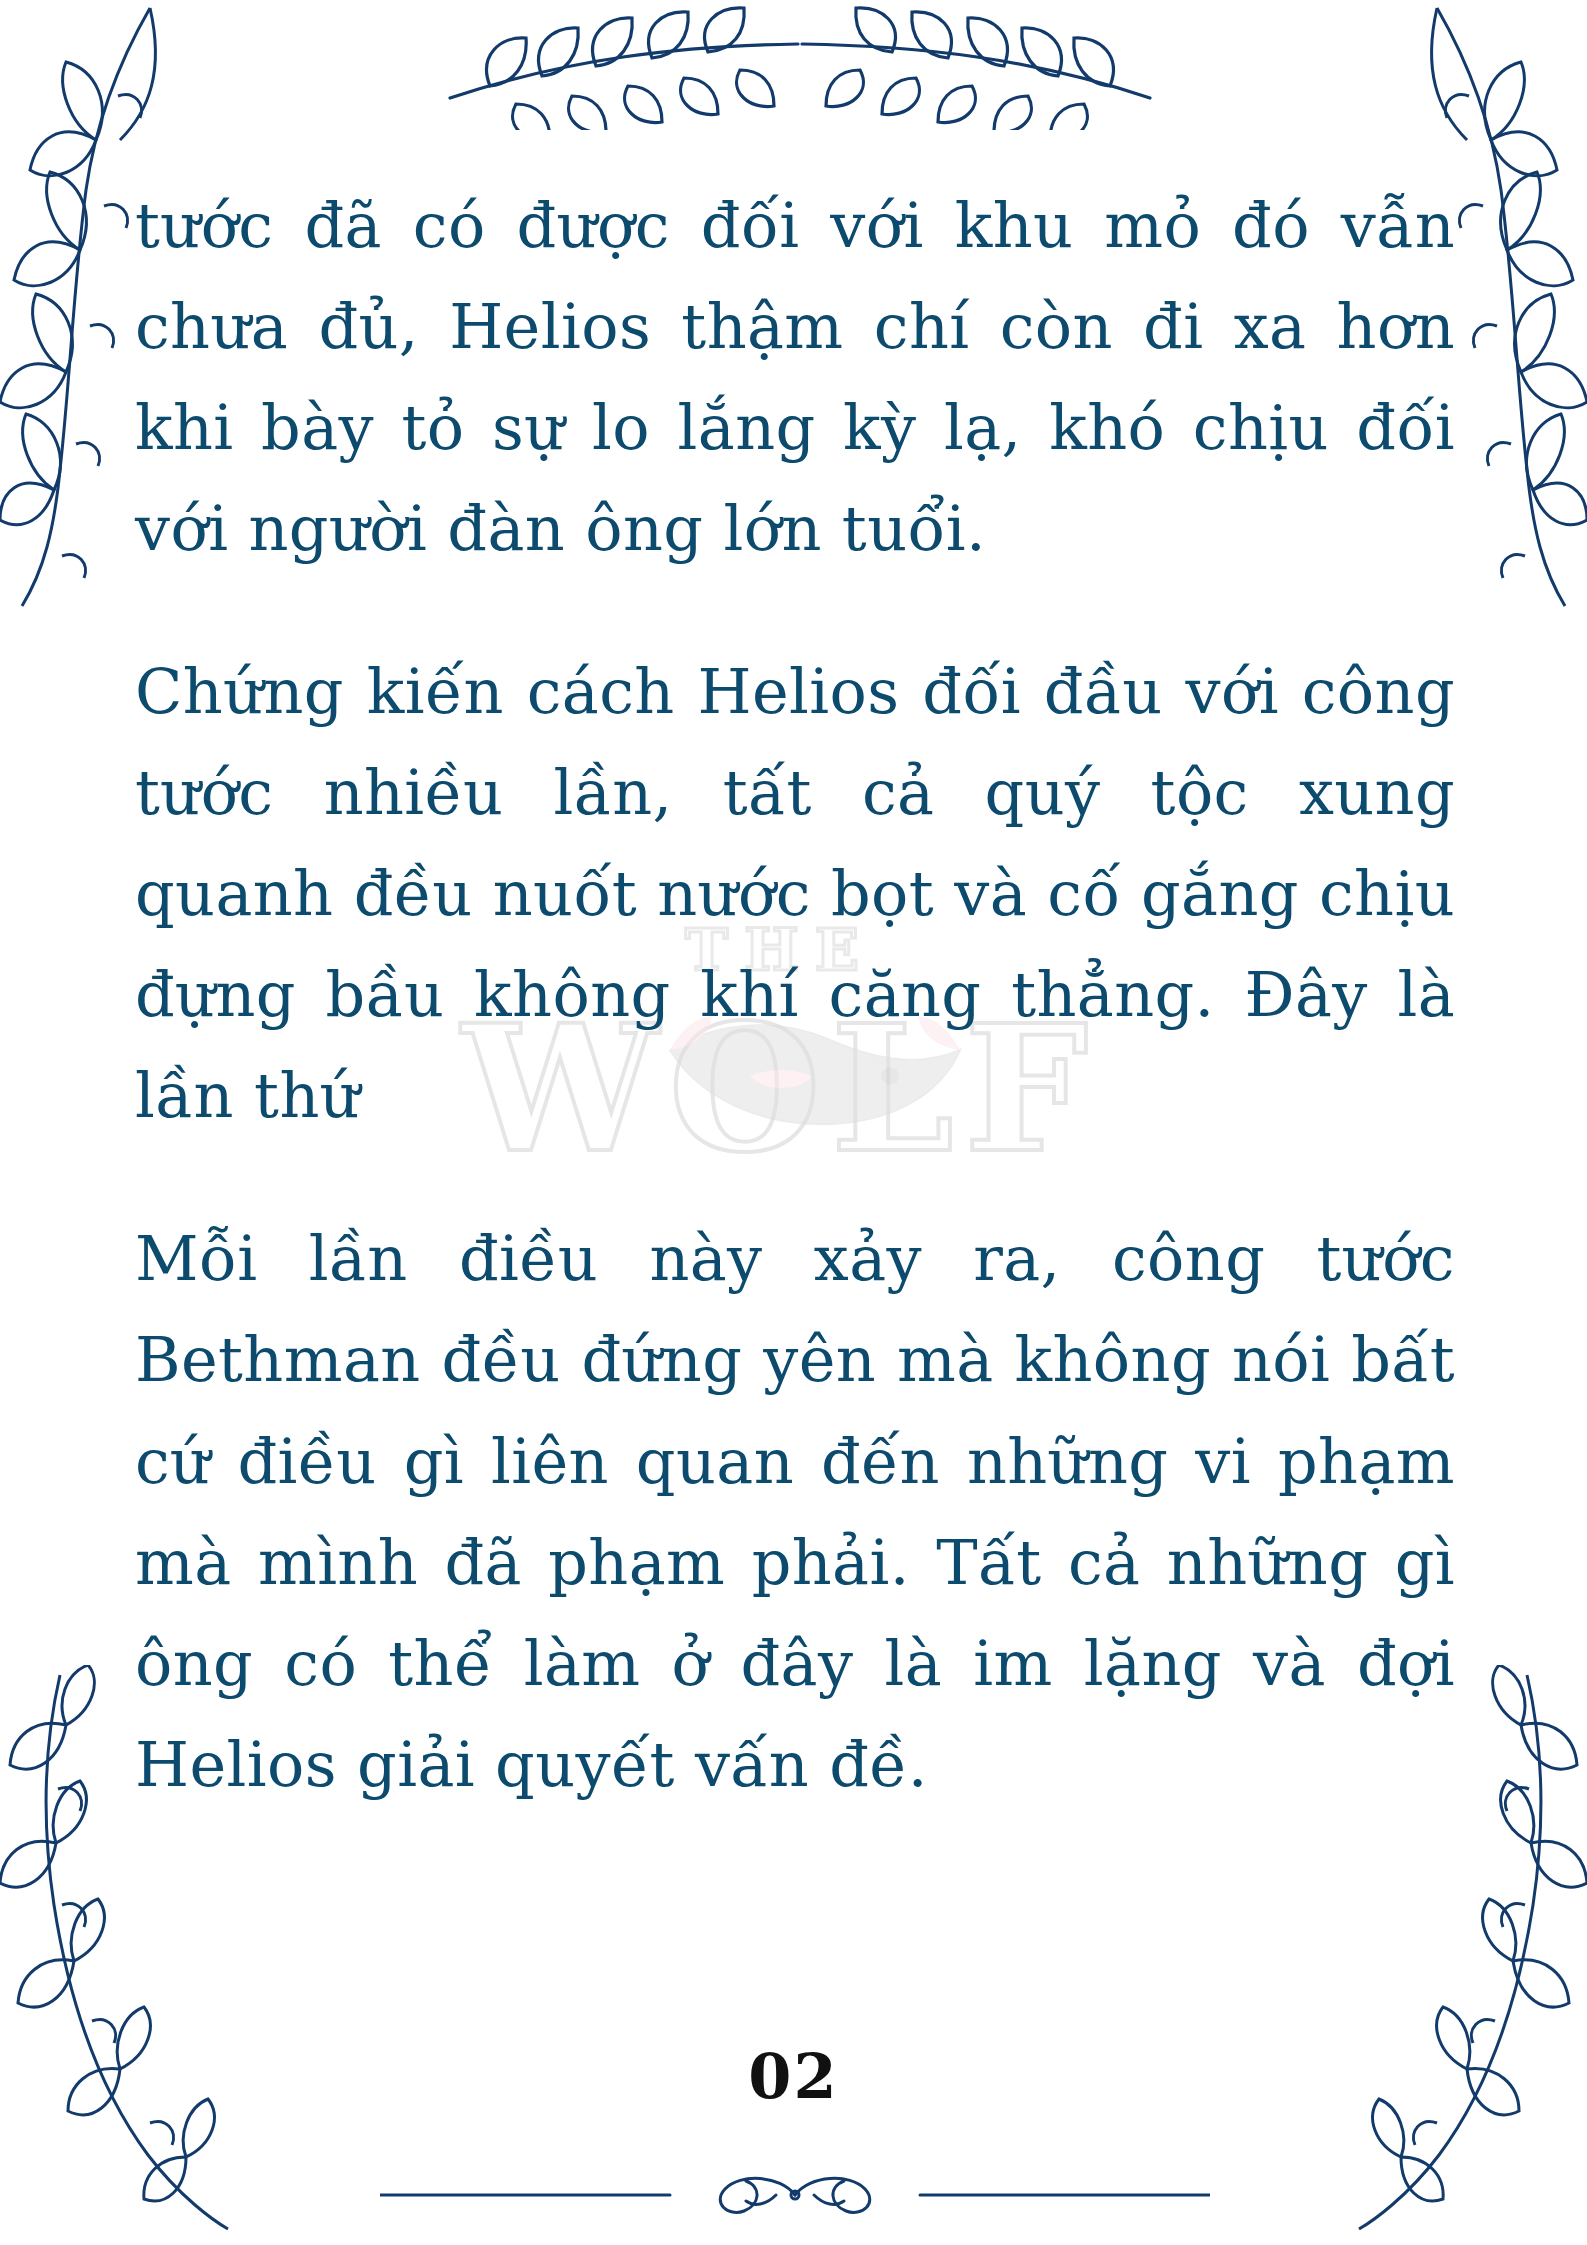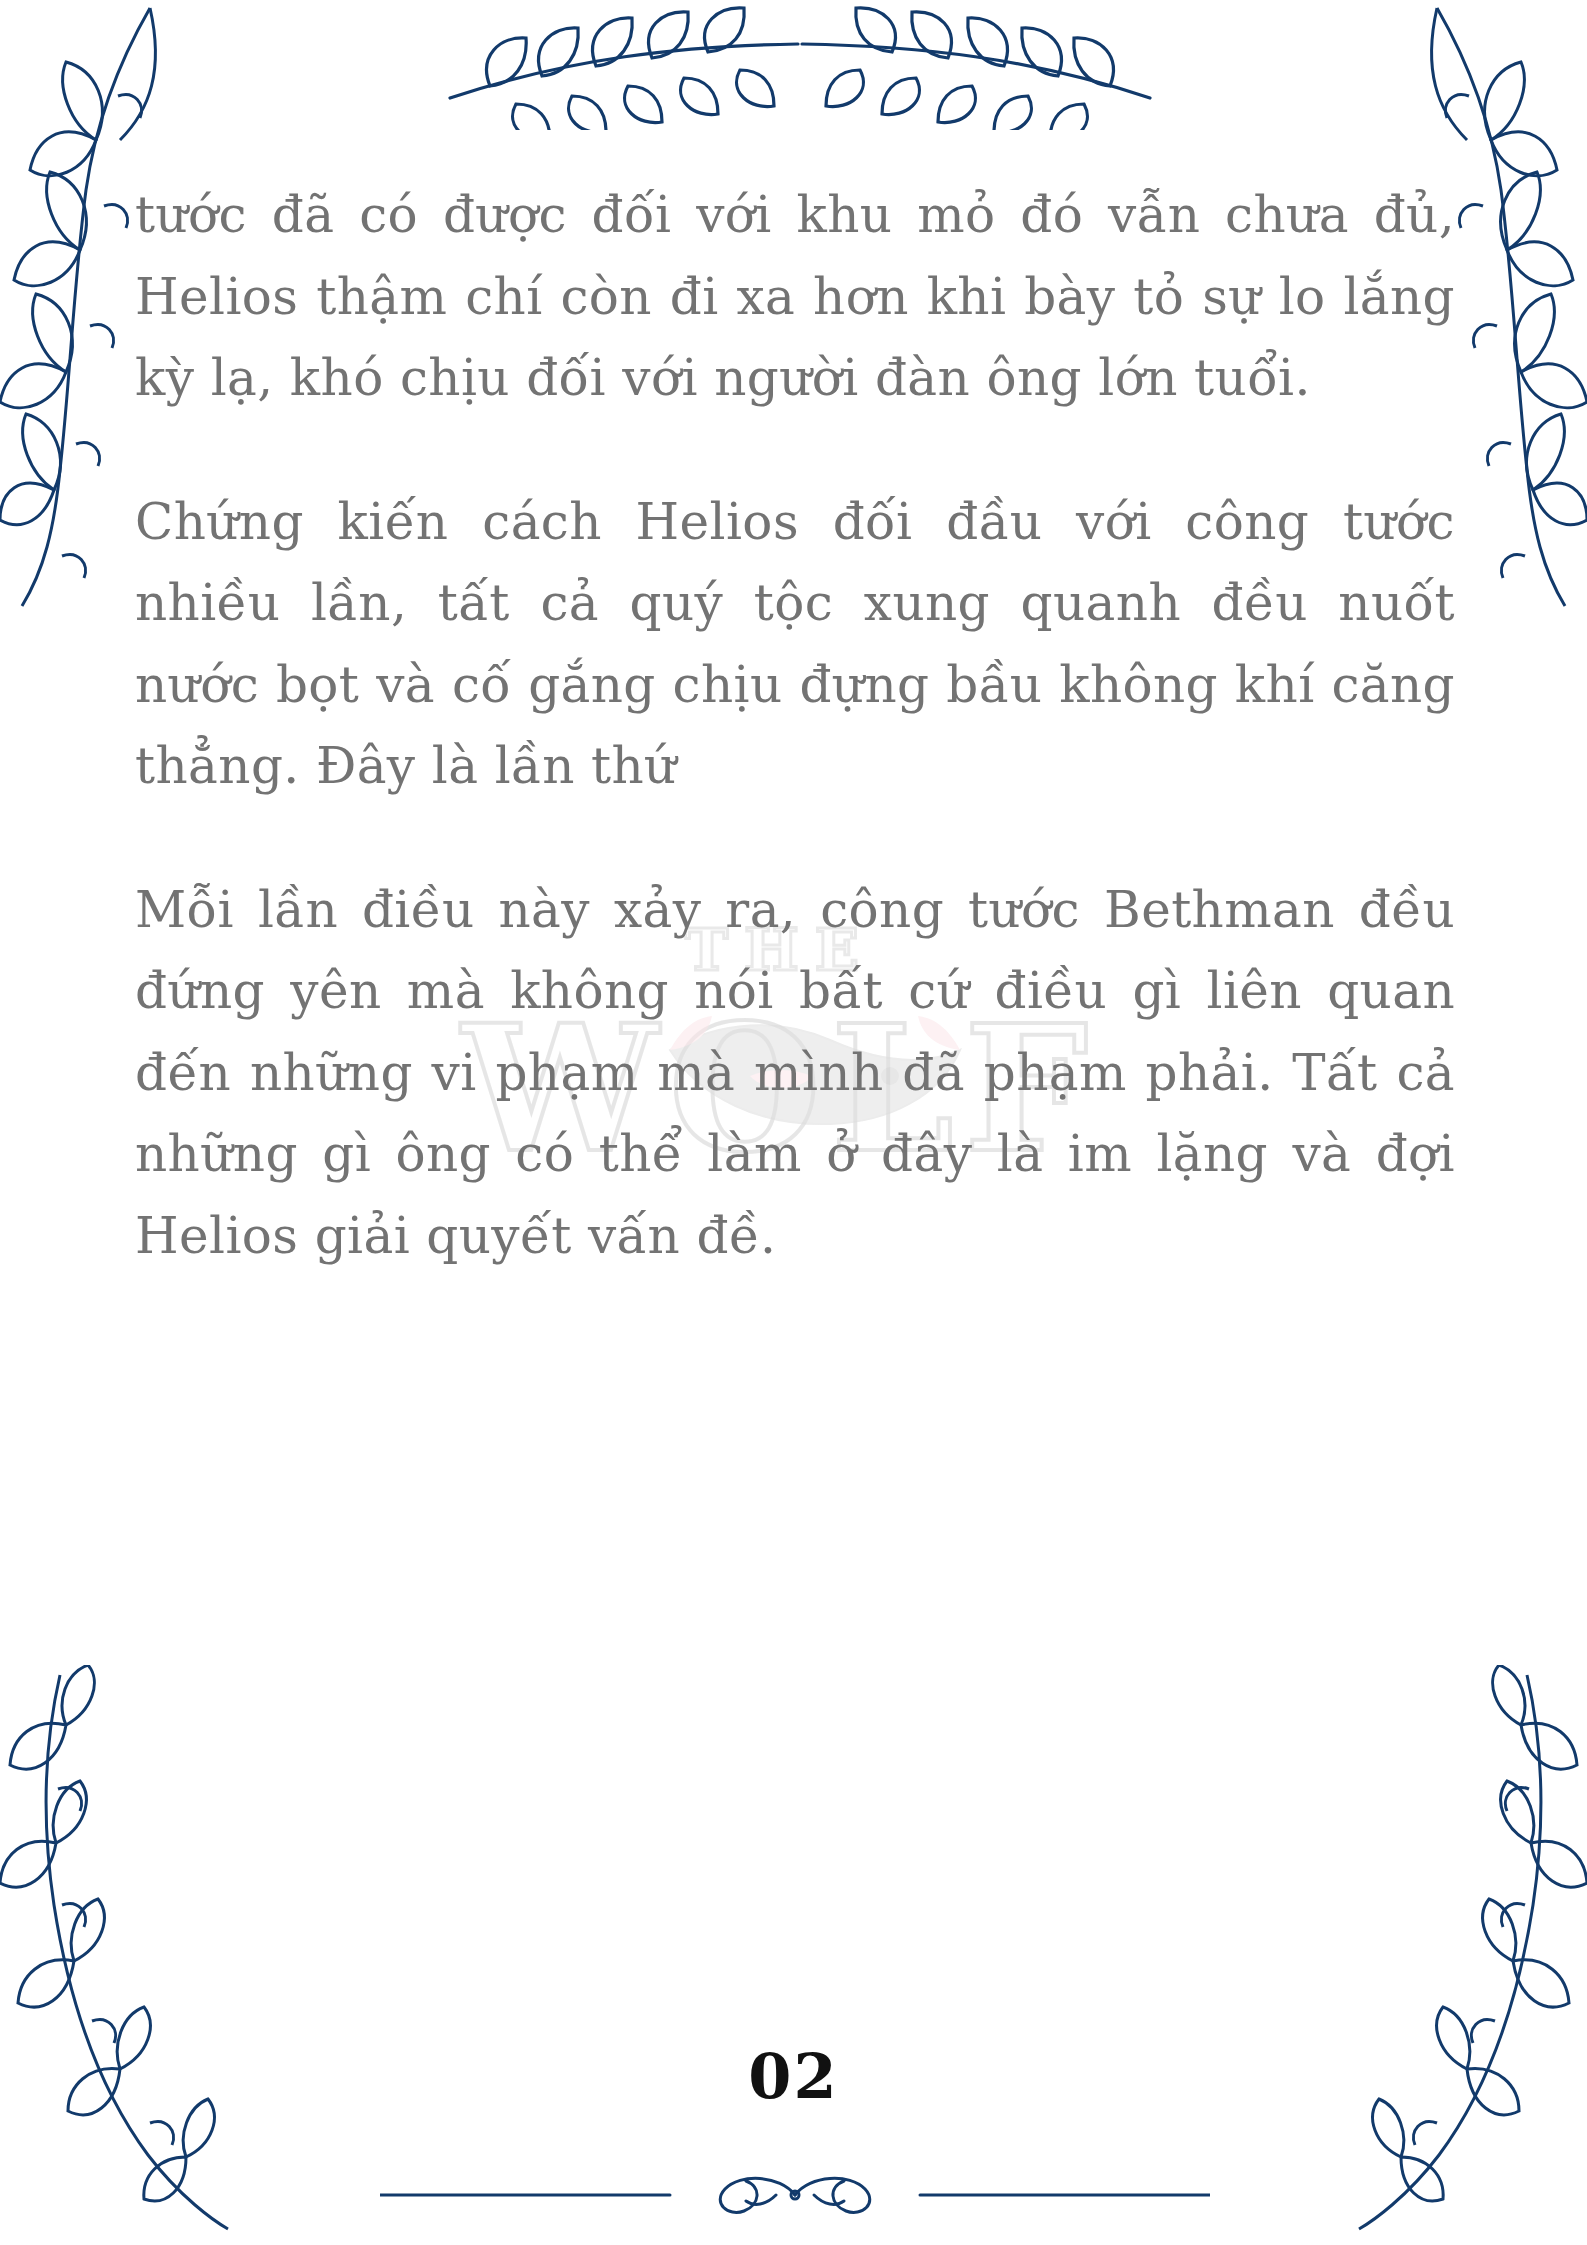--- a/index.html
+++ b/index.html
@@ -38,23 +38,23 @@
   }
 
   
   .content {
     position: absolute;
     left: 135px;
     top: 175px;
     width: 1320px;
   }
   .para {
-    font-size: 50px;
+    font-size: 62px;
     line-height: 1.63;
-    color: #737373;
+    color: #0c4a6e;
     text-align: justify;
     margin: 0 0 62px 0;
     letter-spacing: 0.4px;
     font-family: "DejaVu Serif", serif;
   }
   .para:last-child { margin-bottom: 0; }
 
   
   .page-number {
     position: absolute;

